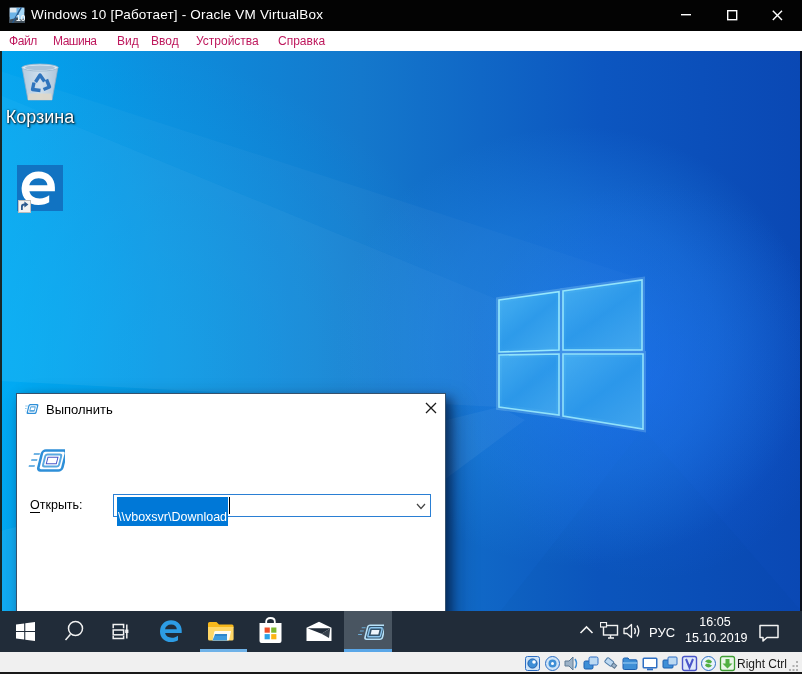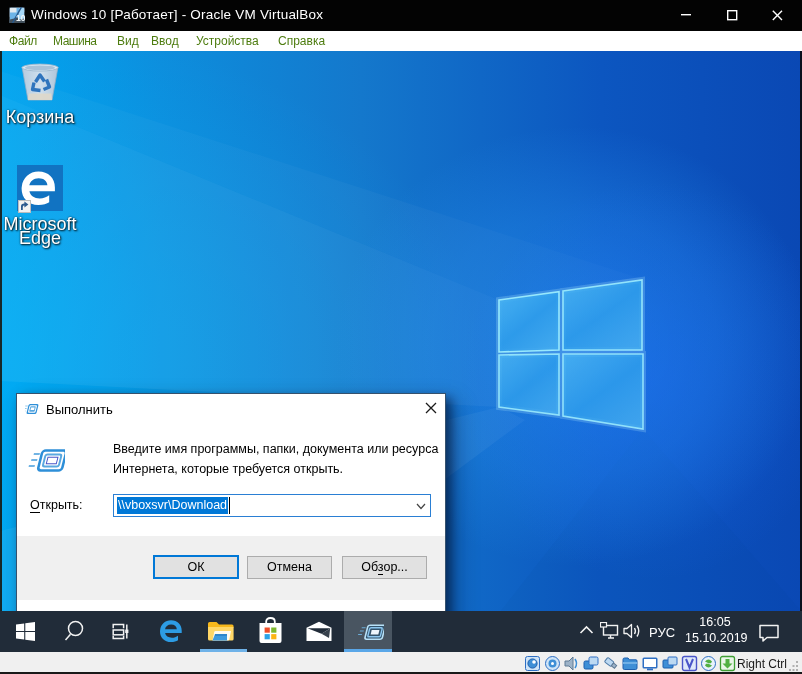--- a/index.html
+++ b/index.html
@@ -2,21 +2,21 @@
 <html><head>
 <meta charset="utf-8">
 <style>
 * { margin:0; padding:0; box-sizing:border-box; }
 html,body { width:802px; height:674px; overflow:hidden; }
 body { font-family:"Liberation Sans", sans-serif; position:relative; background:#000; }
 .abs { position:absolute; }
 
 #titlebar { position:absolute; left:0; top:0; width:802px; height:31px; background:#030303; color:#fff; }
 #title-text { position:absolute; left:31px; top:7px; font-size:13.5px; color:#fff; letter-spacing:0.2px; }
-#menubar { position:absolute; left:0; top:31px; width:802px; height:20px; background:#ffffff; color:#4d7c0f; font-size:12px; }
+#menubar { position:absolute; left:0; top:31px; width:802px; height:20px; background:#ffffff; color:#be185d; font-size:12px; }
 #menubar span { position:absolute; top:3px; }
 
 #desktop { position:absolute; left:0; top:51px; width:802px; height:561px; overflow:hidden; }
 .dlabel { position:absolute; color:#fff; font-size:18px; text-align:center; text-shadow:1px 1px 2px rgba(0,0,0,0.9), 0 0 2px rgba(0,0,0,0.7); line-height:14px; }
 
 #taskbar { position:absolute; left:0; top:611px; width:802px; height:41px; background:#212c39;padding-left:20px; }
 
 #statusbar { position:absolute; left:0; top:652px; width:802px; height:22px; background:#f0f0f0; }
 </style>
 </head>
@@ -125,21 +125,20 @@
 <div class="dlabel" style="left:0px;top:59px;width:80px">Корзина</div>
 
 <div class="abs" style="left:17px;top:114px;width:46px;height:46px;background:#1173c2;"></div>
 <svg class="abs" style="left:17px;top:114px" width="46" height="46" viewBox="0 0 46 46">
   <path fill="#fff" d="M21.5 6.6 C12.5 6.6 5.8 12.9 4.8 21.4 L12.1 21.4 C12.8 16.2 16.4 13.2 21.7 13.2 C26.8 13.2 30.1 16 30.4 20.2 L12.1 20.2 L4.8 21.4 C4.7 22.1 4.6 22.9 4.6 23.7 C4.6 32.8 11.2 40.0 21.4 40.0 C26.1 40.0 29.9 38.8 32.2 37.2 L32.2 30.2 C29.7 32.2 26.4 33.4 22.8 33.4 C17.2 33.4 13.3 30.6 12.4 26.2 L37.9 26.2 L37.9 22.5 C37.9 13.1 31.4 6.6 21.5 6.6 Z"></path>
 </svg>
 <div class="abs" style="left:18px;top:149px;width:13px;height:13px;background:#f2f2f2;border:1px solid #bdbdbd"></div>
 <svg class="abs" style="left:18px;top:149px" width="13" height="13" viewBox="0 0 13 13">
   <path d="M3 10 L3 6.2 Q3 3.4 6.4 3.4 L6.4 1.6 L10.4 4.6 L6.4 7.6 L6.4 5.6 Q4.8 5.6 4.8 7 L4.8 10 Z" fill="#2d5a8e"></path>
 </svg>
-<div class="dlabel" style="left:0px;top:166px;width:80px">Microsoft<br>Edge</div>
 <div class="abs" id="rundlg" style="left:16px;top:342px;width:430px;height:250px;background:#fff;border:1px solid #35516d;box-shadow:5px 5px 10px rgba(0,10,35,0.55), 10px 10px 22px rgba(0,10,35,0.3);font-size:12.5px;color:#000">
   <svg class="abs" style="left:8px;top:9px" width="15" height="12" viewBox="0 0 30 24">
     <g transform="skewX(-14)">
       <rect x="8" y="2" width="20" height="20" rx="3" fill="#2e8fd8"></rect>
       <rect x="10.5" y="4.5" width="15" height="15" rx="2" fill="#fff"></rect>
       <rect x="12.5" y="6.5" width="11" height="11" rx="1.5" fill="#5aa8e0"></rect>
       <rect x="14.5" y="9" width="7" height="5" fill="#fff"></rect>
       <g stroke="#7fc0ea" stroke-width="1.6">
             <path d="M2 6 h5 M1 11 h5 M0 16 h5"></path>
           </g>
@@ -153,33 +152,27 @@
   <svg class="abs" style="left:10px;top:55px" width="38" height="24" viewBox="0 0 38 24">
     <g transform="skewX(-14) translate(6,0)">
       <rect x="10" y="1.5" width="24" height="20" rx="3" fill="none" stroke="#2e8fd8" stroke-width="2.6"></rect>
       <rect x="14" y="5.5" width="16" height="12" rx="2" fill="none" stroke="#5aa8e0" stroke-width="2"></rect>
       <rect x="17" y="8.2" width="10" height="6.6" fill="#fff" stroke="#4a55c8" stroke-width="1"></rect>
       <g stroke="#5aa8e0" stroke-width="1.8">
             <path d="M2 5 h6 M1 11 h6 M0 17 h6" opacity="0.85"></path>
           </g>
     </g>
   </svg>
-  <div class="abs" style="left:96px;top:46px;width:332px;line-height:19.5px">Введите имя программы, папки, документа или ресурса Интернета, которые требуется открыть.</div>
   <div class="abs" style="left:13px;top:104px"><span style="border-bottom:1px solid #000">О</span>ткрыть:</div>
   <div class="abs" style="left:96px;top:100px;width:318px;height:23px;background:#fff;border:1px solid #2a7fd4">
-    <span class="abs" style="left:3px;top:2px;background:#0078d7;color:#fff;padding:1px 1px 2px 1px">\\vboxsvr\Download</span>
+    <span class="abs" style="left:3px;top:2px;background:#0078d7;color:#fff;padding:13px 1px 2px 1px">\\vboxsvr\Download</span>
         <span class="abs" style="left:115px;top:2px;width:1px;height:17px;background:#000"></span>
     <svg class="abs" style="right:4px;top:8px" width="10" height="7">
           <path d="M1 1 L5 5.5 L9 1" fill="none" stroke="#444" stroke-width="1.2"></path>
         </svg>
-  </div>
-  <div class="abs" style="left:0;top:142px;width:428px;height:64px;background:#f0f0f0">
-    <div class="abs" style="left:136px;top:19px;width:86px;height:24px;background:#e1e1e1;border:2px solid #0078d7;text-align:center;line-height:20px">ОК</div>
-    <div class="abs" style="left:230px;top:20px;width:85px;height:23px;background:#e1e1e1;border:1px solid #acacac;text-align:center;line-height:21px">Отмена</div>
-    <div class="abs" style="left:325px;top:20px;width:85px;height:23px;background:#e1e1e1;border:1px solid #acacac;text-align:center;line-height:21px">Об<span style="border-bottom:1px solid #000">з</span>ор...</div>
   </div>
 </div>
 
 </div>
 <div id="taskbar">
 
 <svg class="abs" style="left:16px;top:11px" width="19" height="19" viewBox="0 0 19 19">
   <g fill="#fff">
         <path d="M0 2.6 L8.2 1.4 V8.9 H0 Z"></path>
         <path d="M9.3 1.2 L19 0 V8.9 H9.3 Z"></path>

